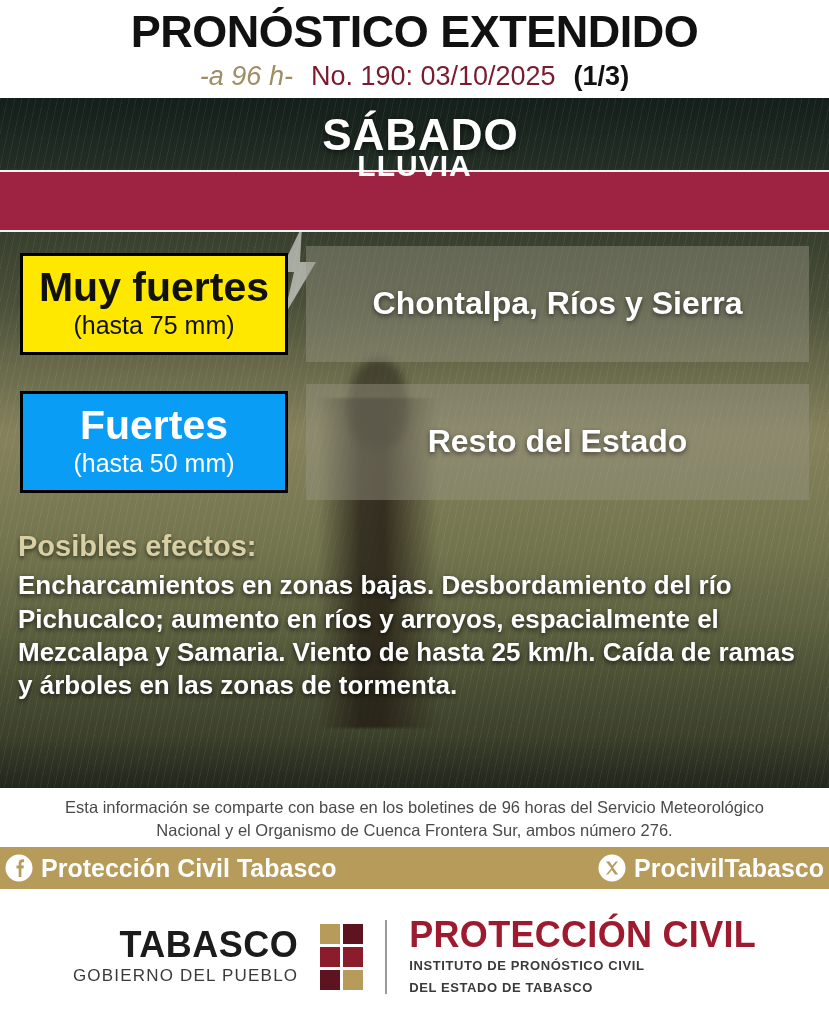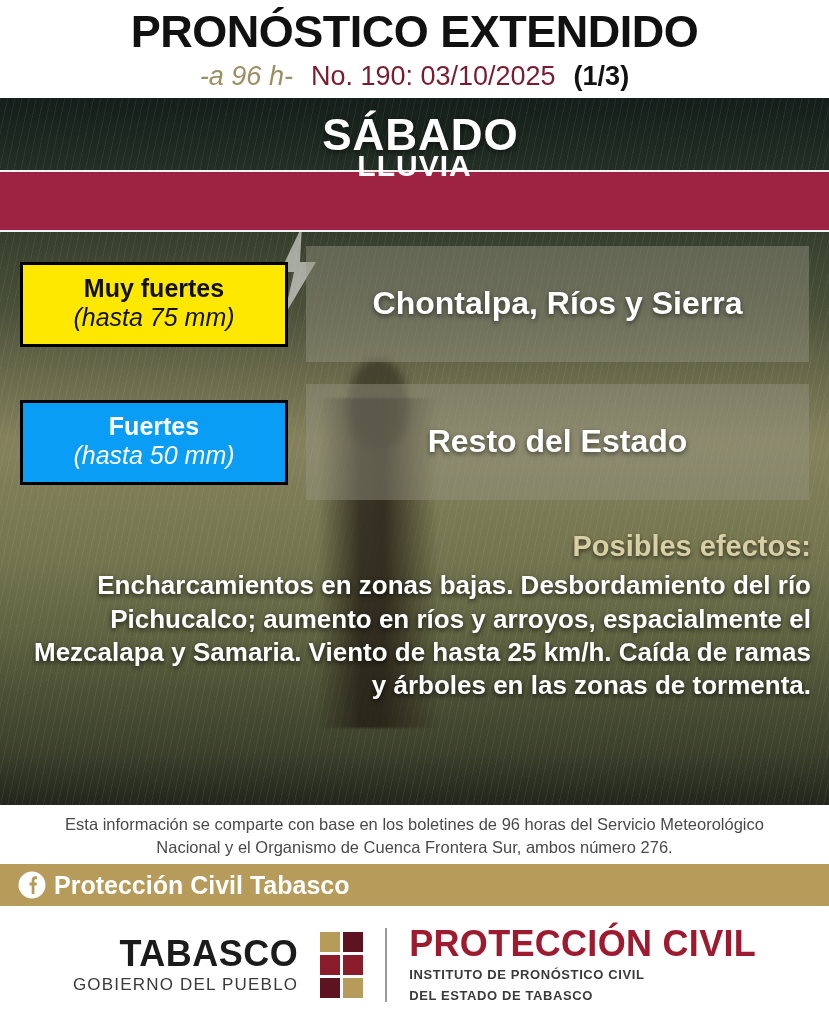--- a/index.html
+++ b/index.html
@@ -152,28 +152,27 @@
   }
   .chip {
     width: 268px;
     border: 3px solid #000000;
     text-align: center;
     padding: 10px 4px 12px 4px;
   }
   .chip-yellow { background: #ffe800; color: #111111; }
   .chip-blue   { background: #0a9df5; color: #ffffff; }
   .chip-title {
-    font-size: 25px;
+    font-size: 41px;
     font-weight: bold;
     line-height: 1.05;
   }
   .chip-sub {
     font-size: 25px;
     margin-top: 2px;
-    font-style: italic;
   }
   .zone {
     flex: 1;
     background: rgba(150,148,130,0.45);
     margin-left: 18px;
     text-align: center;
     padding: 14px 10px;
     min-height: 116px;
     display: flex;
     align-items: center;
@@ -184,21 +183,21 @@
     font-weight: bold;
     color: #ffffff;
     line-height: 1.12;
     text-shadow: 0 2px 5px rgba(0,0,0,.55);
   }
 
   
   .effects {
     position: relative;
     padding: 8px 18px 14px 18px;
-    text-align: right;
+    text-align: left;
   }
   .effects-title {
     font-size: 29px;
     font-weight: bold;
     color: #d9cfa4;
     margin-bottom: 6px;
     text-shadow: 0 2px 4px rgba(0,0,0,.6);
   }
   .effects-text {
     font-size: 26px;
@@ -222,38 +221,38 @@
   }
 
   
   .social {
     flex: 0 0 auto;
     background: #b79b5a;
     height: 42px;
     display: flex;
     align-items: center;
     justify-content: space-between;
-    padding: 0 18px;
+    padding: 0 5px;
   }
   .social-item {
     display: flex;
     align-items: center;
     gap: 8px;
   }
   .social-item span.txt {
     font-size: 25px;
     font-weight: bold;
     color: #ffffff;
   }
 
   
   .footer {
     flex: 0 0 auto;
     background: #ffffff;
-    height: 118px;
+    height: 135px;
     display: flex;
     align-items: center;
     justify-content: center;
     gap: 22px;
   }
   .brand-left { text-align: right; }
   .brand-left .t1 {
     font-size: 36px; font-weight: bold; color: #1b1b1b; letter-spacing: .5px; line-height: 1;
   }
   .brand-left .t2 {
@@ -341,20 +340,27 @@
   </div>
 
   <div class="social">
     <div class="social-item">
       <svg width="28" height="28" viewBox="0 0 28 28">
         <circle cx="14" cy="14" r="13.5" fill="#ffffff"></circle>
         <path d="M16.4 14.6h2.1l.4-3.1h-2.5V9.7c0-.9.3-1.5 1.6-1.5h1.1V5.4c-.2 0-.9-.1-1.8-.1-2.1 0-3.6 1.3-3.6 3.7v2.5h-2.2v3.1h2.2V23h2.7z" fill="#b79b5a"></path>
       </svg>
       <span class="txt">Protección Civil Tabasco</span>
     </div>
+    <div class="social-item">
+      <svg width="28" height="28" viewBox="0 0 28 28">
+        <circle cx="14" cy="14" r="13.5" fill="#ffffff"></circle>
+        <path d="M8 7.5h3.3l3 4.2 3.4-4.2H20l-4.9 5.9 5.2 7.1h-3.3l-3.2-4.5-3.7 4.5H8.1l5.2-6.3z" fill="#b79b5a"></path>
+      </svg>
+      <span class="txt">ProcivilTabasco</span>
+    </div>
   </div>
 
   <div class="footer">
     <div class="brand-left">
       <div class="t1">TABASCO</div>
       <div class="t2">GOBIERNO DEL PUEBLO</div>
     </div>
     <div class="glyphs">
       <div class="glyph-row">
           <div class="gl alt"></div>

